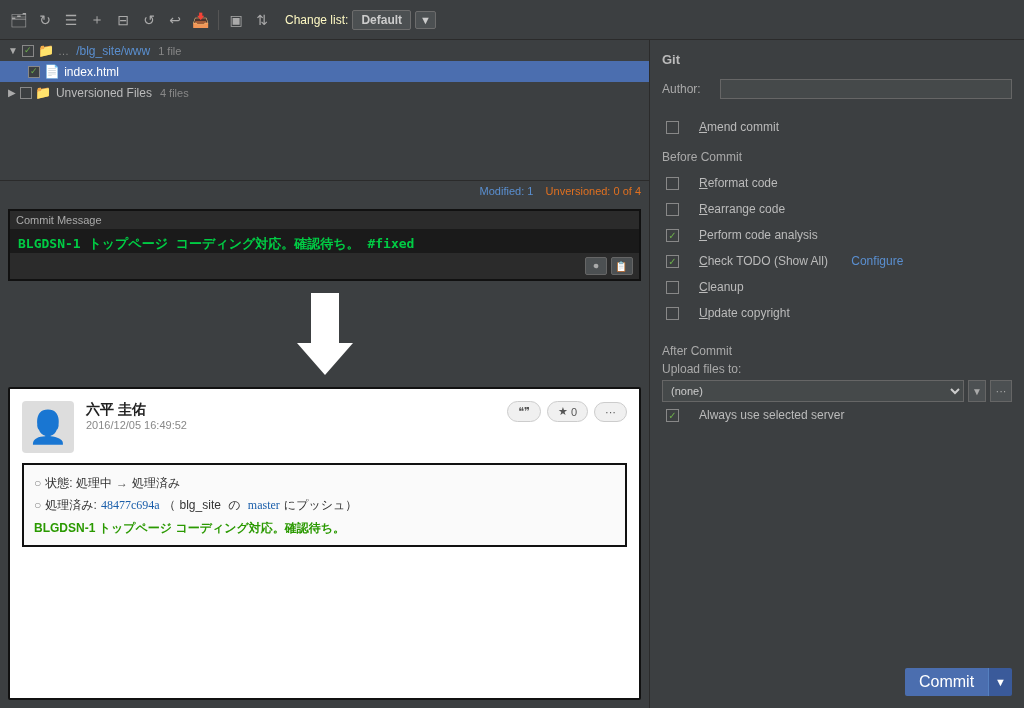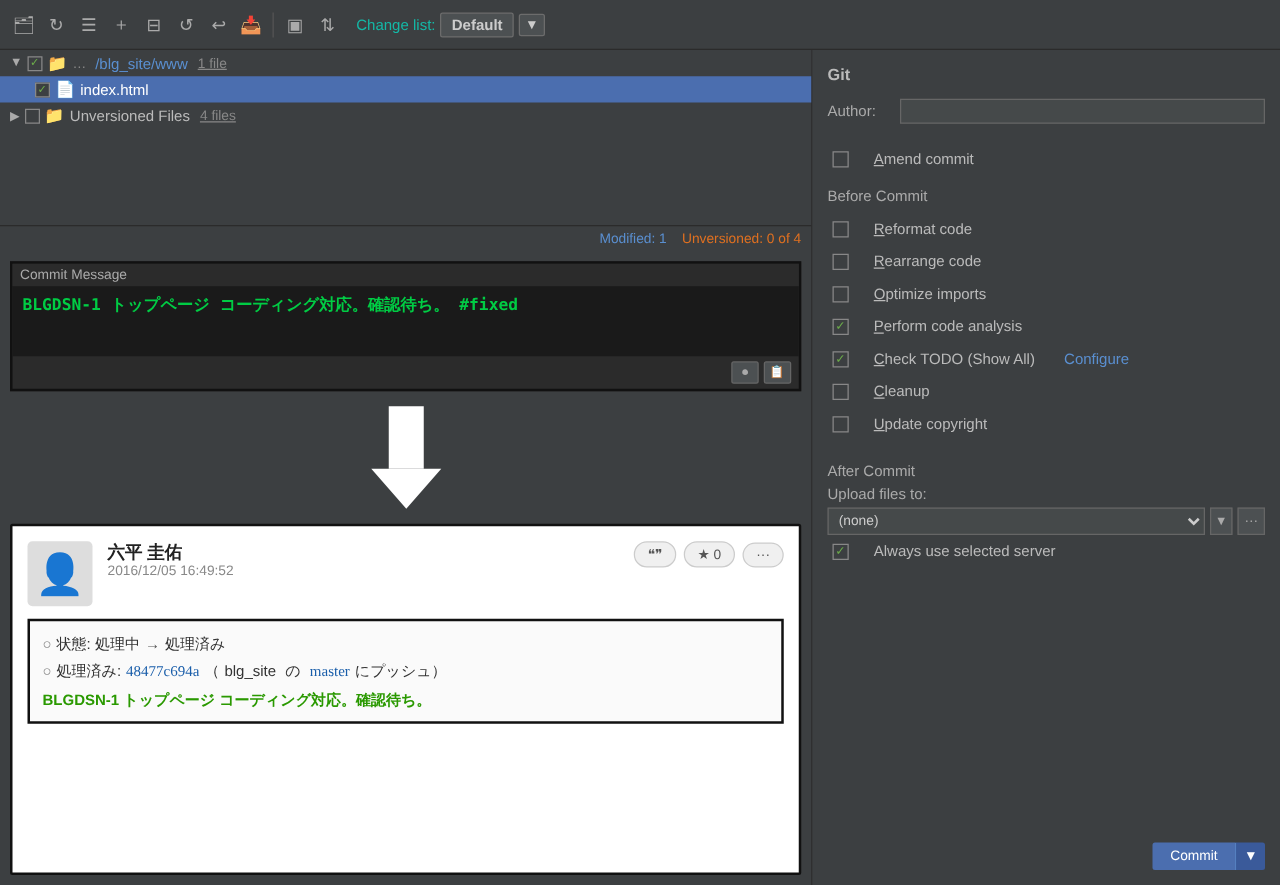--- a/index.html
+++ b/index.html
@@ -37,21 +37,21 @@
       cursor: pointer;
       border-radius: 3px;
     }
     .toolbar-separator {
       width: 1px;
       height: 20px;
       background: #555;
       margin: 0 2px;
     }
     .toolbar-label {
-      color: #14b8a6;
+      color: #fef9c3;
       font-size: 12px;
       margin-left: 8px;
     }
     .toolbar-changelist {
       display: flex;
       align-items: center;
       gap: 4px;
     }
     .toolbar-changelist-btn {
       background: #4c5052;
@@ -102,21 +102,21 @@
       cursor: pointer;
     }
     .file-tree-row.selected {
       background: #4b6eaf;
     }
     .file-tree-row.root {
       background: #3c3f41;
     }
     .file-tree-text { font-size: 12px; color: #bbbbbb; }
     .file-tree-text.blue { color: #5a8fd0; }
-    .file-tree-text.count { color: #888; font-size: 11px; margin-left: 4px; text-decoration: underline; }
+    .file-tree-text.count { color: #888; font-size: 11px; margin-left: 4px; }
     .checkbox-small {
       width: 12px;
       height: 12px;
       border: 1px solid #888;
       background: #3c3f41;
       display: inline-block;
       position: relative;
     }
     .checkbox-small.checked::after {
       content: '✓';
@@ -156,21 +156,21 @@
       background: #2b2b2b;
     }
     .commit-message-input {
       background: #1a1a1a;
       border: none;
       color: #00cc44;
       font-size: 13px;
       font-weight: bold;
       padding: 6px 8px;
       width: 100%;
-      height: 56px;
+      height: 24px;
       resize: none;
       font-family: monospace;
     }
     .commit-message-icons {
       display: flex;
       gap: 4px;
       padding: 4px 6px;
       justify-content: flex-end;
     }
     .commit-msg-icon {
@@ -420,21 +420,21 @@
       position: absolute;
       bottom: 12px;
       right: 12px;
       display: flex;
     }
     .commit-btn {
       background: #4b6eaf;
       color: white;
       border: none;
       padding: 5px 14px;
-      font-size: 11px;
+      font-size: 16px;
       cursor: pointer;
       border-radius: 2px 0 0 2px;
     }
     .commit-btn-arrow {
       background: #3a5a9a;
       color: white;
       border: none;
       padding: 5px 6px;
       font-size: 11px;
       cursor: pointer;
@@ -590,24 +590,20 @@
 
       <div class="git-checkbox-row">
         <div class="git-checkbox"></div>
         <span class="git-option-label"><span class="underline">R</span>eformat code</span>
       </div>
       <div class="git-checkbox-row">
         <div class="git-checkbox"></div>
         <span class="git-option-label"><span class="underline">R</span>earrange code</span>
       </div>
       <div class="git-checkbox-row">
-        <div class="git-checkbox"></div>
-        <span class="git-option-label"><span class="underline">O</span>ptimize imports</span>
-      </div>
-      <div class="git-checkbox-row">
         <div class="git-checkbox checked"></div>
         <span class="git-option-label"><span class="underline">P</span>erform code analysis</span>
       </div>
       <div class="git-checkbox-row">
         <div class="git-checkbox checked"></div>
         <span class="git-option-label"><span class="underline">C</span>heck TODO (Show All)&nbsp;</span>
         <span class="git-link">Configure</span>
       </div>
       <div class="git-checkbox-row">
         <div class="git-checkbox"></div>

